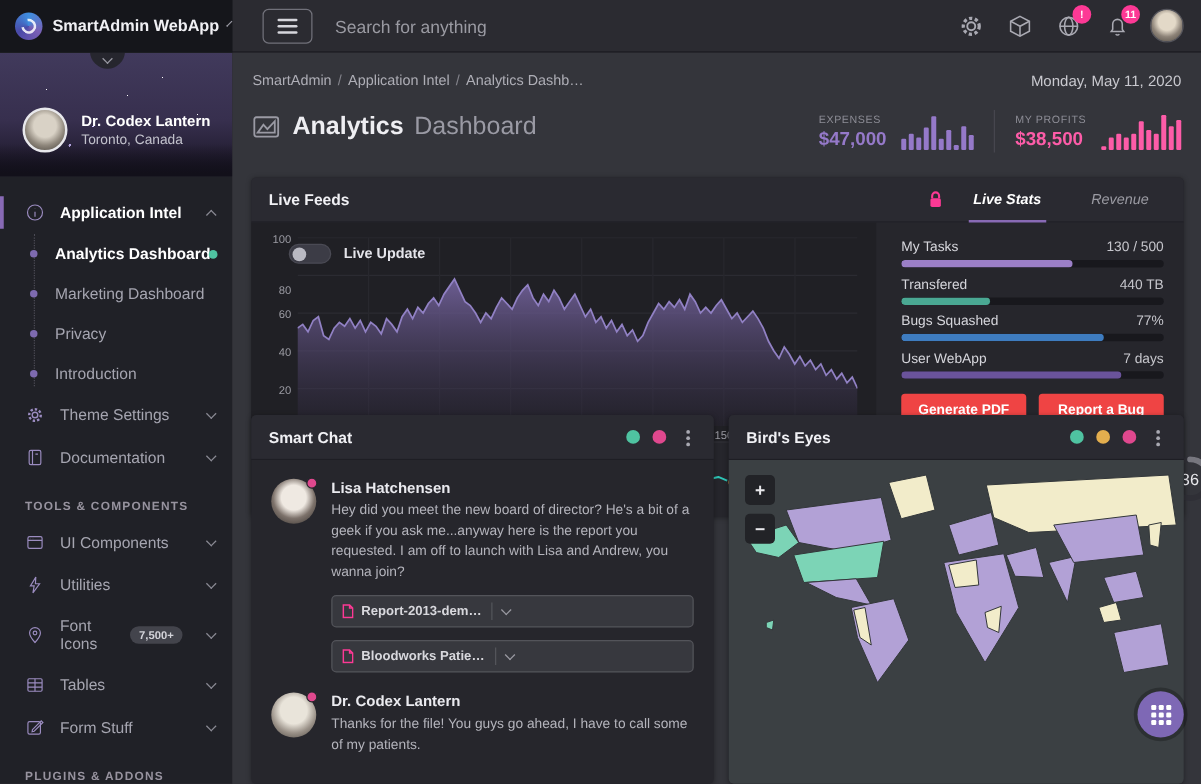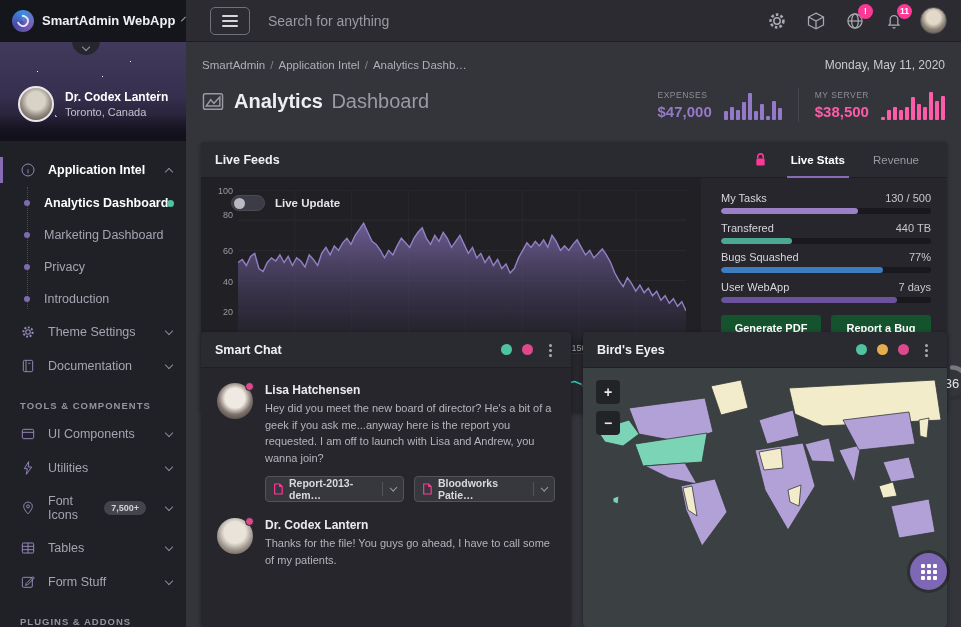--- a/index.html
+++ b/index.html
@@ -89,21 +89,21 @@
   .panel { position:absolute; background:#26262c; border-radius:4px; box-shadow:0 1px 4px rgba(0,0,0,.35);}
   .panel-head { height:36px; display:flex; align-items:center; padding:0 14px; border-bottom:1px solid #1e1e24; background:#2a2a31; border-radius:4px 4px 0 0;}
   .panel-title { font-size:12.5px; font-weight:bold; color:#f0f0f4;}
   .head-right { margin-left:auto; display:flex; align-items:center; gap:10px;}
   .hdot { width:11px; height:11px; border-radius:50%; }
   .kebab { width:14px; height:16px; position:relative; cursor:pointer;}
   .kebab::before { content:""; position:absolute; left:6px; top:2px; width:3px; height:3px; border-radius:50%;
     background:#a9a9b2; box-shadow:0 5px 0 #a9a9b2, 0 10px 0 #a9a9b2;}
 
   .panel-live { left:15px; top:100px; width:746px; height:271px;}
-  .tabs { display:flex; align-items:center; gap:0; height:36px;}
+  .tabs { display:flex; align-items:center; gap:12px; height:36px;font-style:italic;}
   .tab { position:relative; height:36px; display:flex; align-items:center; padding:0 14px; font-size:11.5px; color:#9a9aa2; cursor:pointer;}
   .tab.active { color:#fff; font-weight:bold;}
   .tab.active::after { content:""; position:absolute; left:10px; right:10px; bottom:0; height:2px; background:#886ab5;}
   .live-body { position:relative; height:175px; display:flex;}
   .chart-zone { position:relative; width:500px; height:175px; background:#202025; border-radius:0 0 0 0;}
   .toggle-row { position:absolute; left:30px; top:17px; display:flex; align-items:center; gap:10px; z-index:5;}
   .toggle { width:34px; height:16px; border-radius:9px; background:#3c3c46; position:relative; cursor:pointer; border:1px solid #4a4a54;}
   .toggle::after { content:""; position:absolute; left:2px; top:1.5px; width:11px; height:11px; border-radius:50%; background:#b9b9c2;}
   .toggle-label { font-size:11.5px; font-weight:bold; color:#e4e4ea;}
   .plot { position:absolute; left:37px; top:12px; width:448px; height:151px;}
@@ -112,21 +112,21 @@
   .yticks span { right:0; transform:translateY(-4px);}
   .xticks { position:absolute; left:37px; top:165px; width:448px; height:10px;}
   .xticks span { transform:translateX(-50%);}
   .stats-zone { flex:1; padding:14px 16px 0 20px;}
   .stat-row { margin-bottom:7.5px;}
   .stat-top { display:flex; justify-content:space-between; font-size:11px; color:#d6d6dc;}
   .stat-top .v { color:#c6c6cc; }
   .bar-track { margin-top:4px; height:6px; border-radius:3px; background:#18181d; overflow:hidden;}
   .bar-fill { height:100%; border-radius:3px;}
   .btn-row { display:flex; gap:10px; margin-top:12px;}
-  .gray-btn { flex:1; height:26px; border:none; border-radius:3px; background:#14532d; color:#fff;
+  .gray-btn { flex:1; height:26px; border:none; border-radius:3px; background:#ef4444; color:#fff;
     font-size:11px; font-weight:bold; font-family:"Liberation Sans",sans-serif; cursor:pointer;}
   .gauges { height:59px; border-top:1px solid #323238; display:flex;}
   .gauge { flex:1; display:flex; align-items:center; padding:0 10px 0 14px; gap:8px; border-right:1px solid #323238;}
   .gauge:last-child { border-right:none;}
   .ring-wrap { position:relative; width:40px; height:40px; flex:none;}
   .ring-val { position:absolute; inset:0; display:flex; align-items:center; justify-content:center; font-size:13px; color:#e8e8ec;}
   .g-label { font-size:9.5px; font-weight:bold; color:#f0f0f4; line-height:1.25; flex:none;}
   .g-trend { font-size:7px; margin-top:2px;}
   .g-badges { display:flex; flex-direction:column; gap:4px; margin-left:2px;}
   .g-badge { min-width:44px; height:15px; border-radius:3px; font-size:8px; font-weight:bold;
@@ -134,21 +134,21 @@
 
   .panel-chat { left:15px; top:290px; width:370px; height:295px;}
   .chat-body { padding:15px 16px;}
   .msg { display:flex; gap:12px; margin-bottom:16px;}
   .c-avatar { position:relative; width:36px; height:36px; border-radius:50%; flex:none;
     background:radial-gradient(circle at 50% 40%, #e9e4da 0 38%, #9a9188 64%, #45403a 100%);}
   .c-avatar.f { background:radial-gradient(circle at 50% 42%, #efe9e2 0 36%, #7d726b 60%, #2e2a27 100%);}
   .c-avatar .st { position:absolute; top:-1px; right:-1px; width:9px; height:9px; border-radius:50%; background:#e0488e; border:1.5px solid #26262c;}
   .m-name { font-size:12px; font-weight:bold; color:#eaeaef;}
   .m-text { font-size:11px; color:#b4b4bc; line-height:1.5; margin-top:3px;}
-  .attach-row { display:flex; gap:10px; margin-top:10px;}
+  .attach-row { display:flex; gap:10px; margin-top:10px;flex-direction:column;}
   .attach { height:26px; display:flex; align-items:center; gap:6px; background:#37383e; border:1px solid #53545a;
     border-radius:4px; padding:0 7px; cursor:pointer;}
   .attach .fi { color:#fd3995; }
   .attach .al { font-size:10.5px; font-weight:bold; color:#d8d8dd;}
   .attach .adiv { width:1px; height:14px; background:#53545a; margin:0 2px;}
 
   .panel-map { left:397px; top:290px; width:364px; height:295px;}
   .map-body { position:relative; height:259px; background:#3b4043; overflow:hidden; border-radius:0 0 4px 4px;}
   .map-zoom { position:absolute; left:13px; top:12px; display:flex; flex-direction:column; gap:7px; z-index:5;}
   .map-zoom button { width:24px; height:24px; border:none; border-radius:4px; background:#222327; color:#e8e8ec;
@@ -338,21 +338,21 @@
           <i style="height: 9px; background: rgb(149, 121, 201);"></i>
           <i style="height: 15.6px; background: rgb(149, 121, 201);"></i>
           <i style="height: 4.5px; background: rgb(149, 121, 201);"></i>
           <i style="height: 18.6px; background: rgb(149, 121, 201);"></i>
           <i style="height: 12px; background: rgb(149, 121, 201);"></i>
         </div>
     </div>
     <div class="kpi-divider"></div>
     <div class="kpi">
       <div>
-        <div class="kpi-label">MY SERVER</div>
+        <div class="kpi-label">MY PROFITS</div>
         <div class="kpi-value" style="color:#fd5ca8">$38,500</div>
       </div>
       <div class="kpi-bars">
           <i style="height: 3px; background: rgb(253, 92, 168);"></i>
           <i style="height: 9.6px; background: rgb(253, 92, 168);"></i>
           <i style="height: 13.5px; background: rgb(253, 92, 168);"></i>
           <i style="height: 9.6px; background: rgb(253, 92, 168);"></i>
           <i style="height: 12.6px; background: rgb(253, 92, 168);"></i>
           <i style="height: 23.4px; background: rgb(253, 92, 168);"></i>
           <i style="height: 16.5px; background: rgb(253, 92, 168);"></i>
@@ -380,21 +380,21 @@
     </div>
 
     <div class="live-body">
       <div class="chart-zone">
         <div class="toggle-row">
           <span class="toggle"></span>
           <span class="toggle-label">Live Update</span>
         </div>
         <div class="yticks">
             <span style="top: 0px;">100</span>
-            <span style="top: 24px;">80</span>
+            <span style="top: 41px;">80</span>
             <span style="top: 60.4px;">60</span>
             <span style="top: 90.6px;">40</span>
             <span style="top: 120.8px;">20</span>
             <span style="top: 151px;">0</span>
           </div>
         <svg class="plot" width="448" height="151">
           <defs>
             <linearGradient id="areaGrad" x1="0" y1="0" x2="0" y2="1">
               <stop offset="0" stop-color="#7a68a6" stop-opacity="0.85"></stop>
               <stop offset="1" stop-color="#2a2536" stop-opacity="0.35"></stop>

